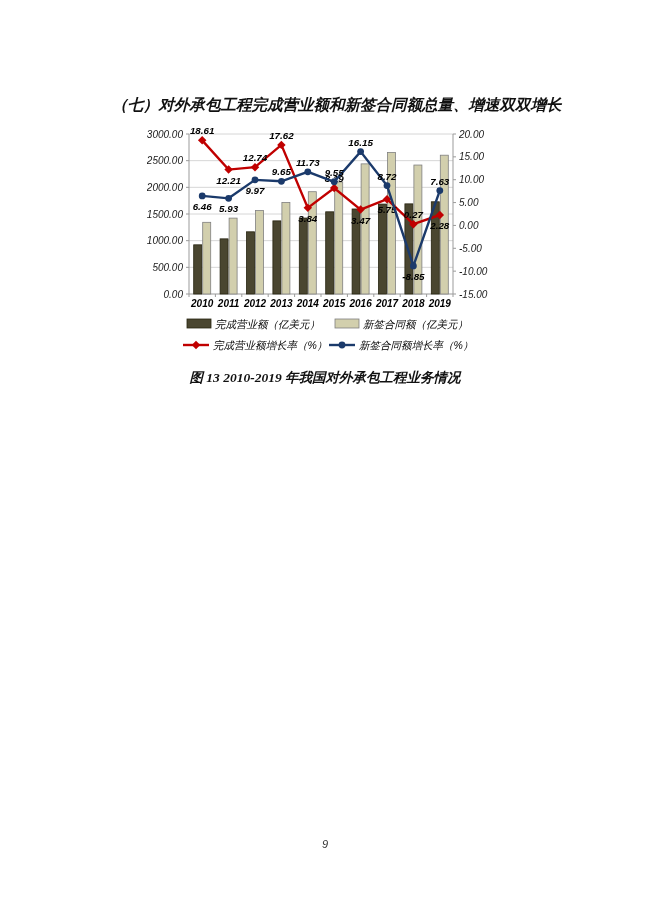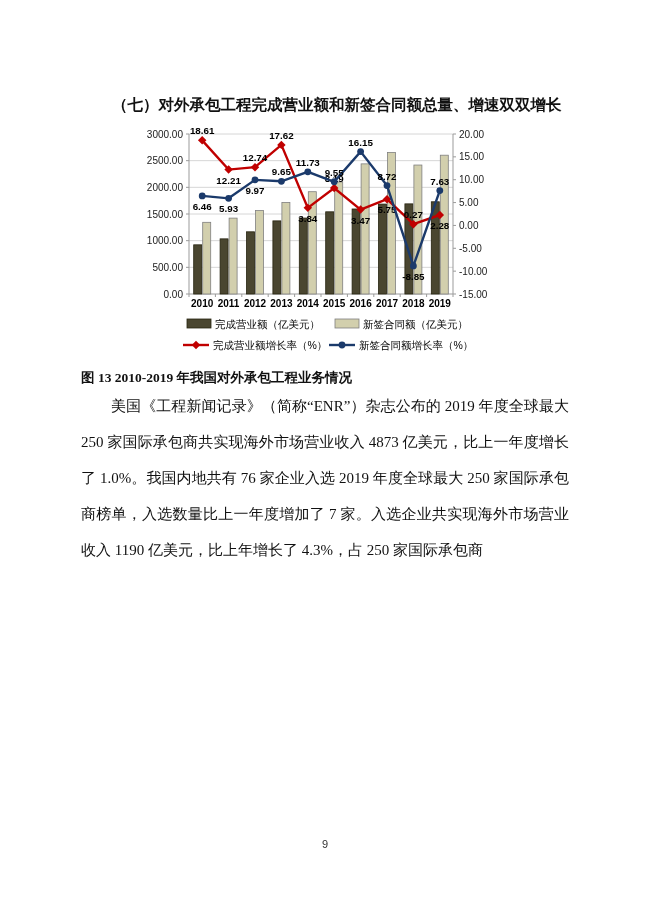--- a/index.html
+++ b/index.html
@@ -6,37 +6,38 @@
   .page{
     position:relative;
     width:650px;height:919px;
     margin:0 auto;
     background:#ffffff;
     box-sizing:border-box;
     padding:92px 81px 0 81px;
     font-family:"Liberation Serif","DejaVu Serif",serif;
     color:#111;
     overflow:hidden;
+    font-style:italic;
   }
   .heading{
     font-size:15.5px;font-weight:bold;line-height:26px;
     text-indent:2em;margin:0;
   }
   .para{
     font-size:15px;line-height:36px;text-align:justify;
     text-indent:2em;margin:8px 0 0 0;
   }
   .para.p2{margin-top:12px;}
   .para.p3{margin-top:0;}
   .chart-wrap{
     width:356px;margin:-2px auto 0 auto;
   }
   svg text{font-family:"Liberation Sans","DejaVu Sans",sans-serif;}
   .caption{
-    font-size:13.5px;font-weight:600;
+    text-align:center;font-size:13.5px;font-weight:600;
     margin-top:6px;line-height:20px;
   }
   .page-number{
     position:absolute;left:0;right:0;top:838px;
     text-align:center;font-size:11px;color:#333;
     font-family:"Liberation Sans","DejaVu Sans",sans-serif;
   }
 </style>
 </head>
 <body>
@@ -177,16 +178,15 @@
         <rect x="46" y="226" width="6" height="6" fill="#c00000" transform="rotate(45 49 229)"></rect>
         <text x="66" y="233" font-size="10.5" fill="#000">完成营业额增长率（%）</text>
         <line x1="182" y1="229" x2="208" y2="229" stroke="#1b3a6b" stroke-width="2.4"></line>
         <circle cx="195" cy="229" r="3.4" fill="#1b3a6b"></circle>
         <text x="212" y="233" font-size="10.5" fill="#000">新签合同额增长率（%）</text>
       </svg>
   </div>
 
   <div class="caption">图 13 2010-2019 年我国对外承包工程业务情况</div>
 
-  <p class="para p3">美国《工程新闻记录》（简称“ENR”）杂志公布的 2019 年度全球最大 250 家国际承包商共实现海外市场营业收入 4873 亿美元，比上一年度增长了 1.0%。我国内地共有 76 家企业入选 2019 年度全球最大 250 家国际承包商榜单，入选数量比上一年度增加了 7 家。入选企业共实现海外市场营业收入 1190 亿美元，比上年增长了 4.3%，占 250 家国际承包商</p>
 
   <div class="page-number">9</div>
 </div>
 
 </body></html>

